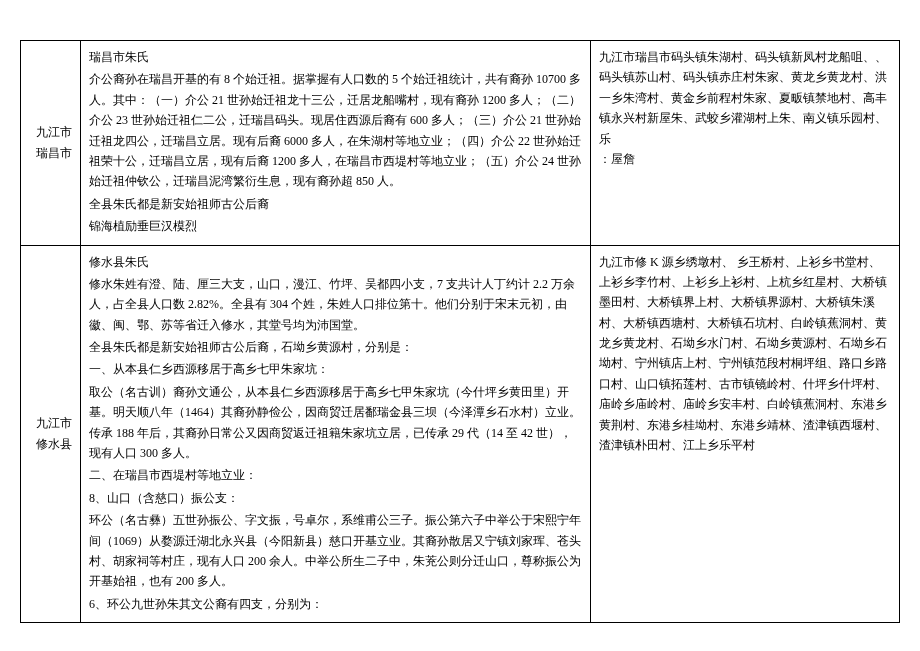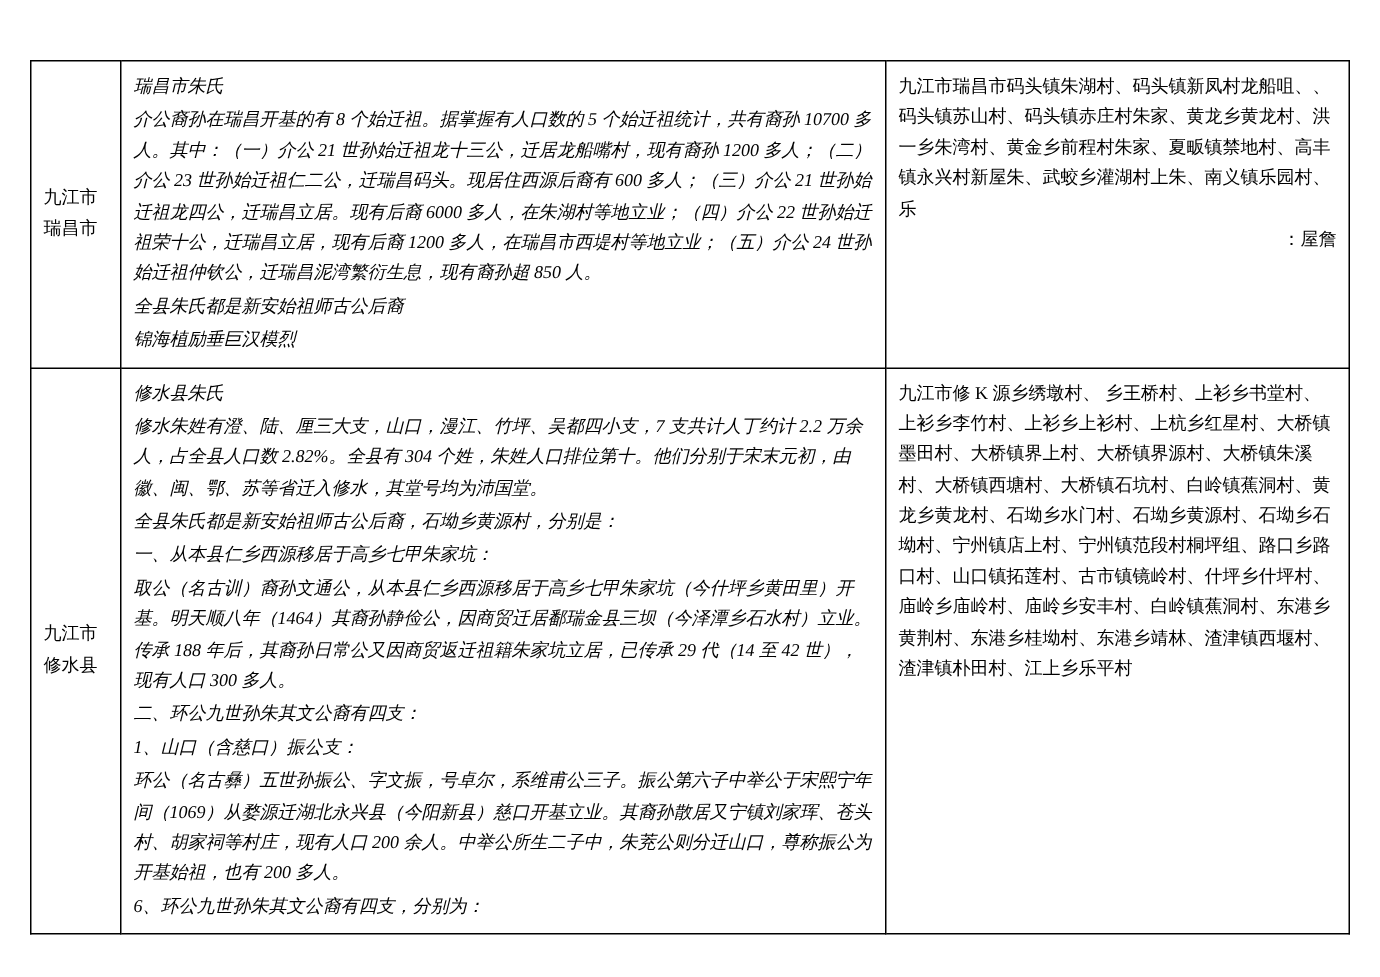--- a/index.html
+++ b/index.html
@@ -18,60 +18,60 @@
     width: 100%;
     table-layout: fixed;
   }
   td {
     border: 1px solid #000;
     padding: 6px 8px;
     vertical-align: top;
     word-wrap: break-word;
     overflow-wrap: break-word;
   }
-  .col-region { width: 60px; text-align: left; vertical-align: middle; font-family: Liberation Mono, monospace; }
+  .col-region { width: 60px; text-align: right; vertical-align: middle; }
   .col-desc   { width: 510px; }
   .col-places { width: auto; }
   .centered-line { text-align: left; }
-  p { margin: 0 0 2px 0; font-style: italic; }
+  p { margin: 0 0 2px 0; }
 </style>
 </head>
 <body>
 
 <table>
   <tbody>
 
     <tr>
       <td class="col-region">
         <span>九江市瑞昌市</span>
       </td>
       <td class="col-desc">
         <p>瑞昌市朱氏</p>
         <p>介公裔孙在瑞昌开基的有 8 个始迁祖。据掌握有人口数的 5 个始迁祖统计，共有裔孙 10700 多人。其中：（一）介公 21 世孙始迁祖龙十三公，迁居龙船嘴村，现有裔孙 1200 多人；（二）介公 23 世孙始迁祖仁二公，迁瑞昌码头。现居住西源后裔有 600 多人；（三）介公 21 世孙始迁祖龙四公，迁瑞昌立居。现有后裔 6000 多人，在朱湖村等地立业；（四）介公 22 世孙始迁祖荣十公，迁瑞昌立居，现有后裔 1200 多人，在瑞昌市西堤村等地立业；（五）介公 24 世孙始迁祖仲钦公，迁瑞昌泥湾繁衍生息，现有裔孙超 850 人。</p>
         <p>全县朱氏都是新安始祖师古公后裔</p>
         <p class="centered-line">锦海植励垂巨汉模烈</p>
       </td>
       <td class="col-places">
         <span>九江市瑞昌市码头镇朱湖村、码头镇新凤村龙船咀、、码头镇苏山村、码头镇赤庄村朱家、黄龙乡黄龙村、洪一乡朱湾村、黄金乡前程村朱家、夏畈镇禁地村、高丰镇永兴村新屋朱、武蛟乡灌湖村上朱、南义镇乐园村、乐</span>
-        <div style="text-align:right">：屋詹</div>
+        <div style="text-align:left">：屋詹</div>
       </td>
     </tr>
 
     <tr>
       <td class="col-region">
         <span>九江市修水县</span>
       </td>
       <td class="col-desc">
         <p>修水县朱氏</p>
         <p>修水朱姓有澄、陆、厘三大支，山口，漫江、竹坪、吴都四小支，7 支共计人丁约计 2.2 万余人，占全县人口数 2.82%。全县有 304 个姓，朱姓人口排位第十。他们分别于宋末元初，由徽、闽、鄂、苏等省迁入修水，其堂号均为沛国堂。</p>
         <p>全县朱氏都是新安始祖师古公后裔，石坳乡黄源村，分别是：</p>
         <p>一、从本县仁乡西源移居于高乡七甲朱家坑：</p>
         <p>取公（名古训）裔孙文通公，从本县仁乡西源移居于高乡七甲朱家坑（今什坪乡黄田里）开基。明天顺八年（1464）其裔孙静俭公，因商贸迁居鄱瑞金县三坝（今泽潭乡石水村）立业。传承 188 年后，其裔孙日常公又因商贸返迁祖籍朱家坑立居，已传承 29 代（14 至 42 世），现有人口 300 多人。</p>
-        <p>二、环公九世孙朱其文公裔有四支：</p>
-        <p>1、山口（含慈口）振公支：</p>
+        <p>二、在瑞昌市西堤村等地立业：</p>
+        <p>8、山口（含慈口）振公支：</p>
         <p>环公（名古彝）五世孙振公、字文振，号卓尔，系维甫公三子。振公第六子中举公于宋熙宁年间（1069）从婺源迁湖北永兴县（今阳新县）慈口开基立业。其裔孙散居又宁镇刘家珲、苍头村、胡家祠等村庄，现有人口 200 余人。中举公所生二子中，朱茺公则分迁山口，尊称振公为开基始祖，也有 200 多人。</p>
         <p>6、环公九世孙朱其文公裔有四支，分别为：</p>
       </td>
       <td class="col-places">
         <span>九江市修                                K 源乡绣墩村、                               乡王桥村、上衫乡书堂村、上衫乡李竹村、上衫乡上衫村、上杭乡红星村、大桥镇墨田村、大桥镇界上村、大桥镇界源村、大桥镇朱溪村、大桥镇西塘村、大桥镇石坑村、白岭镇蕉洞村、黄龙乡黄龙村、石坳乡水门村、石坳乡黄源村、石坳乡石坳村、宁州镇店上村、宁州镇范段村桐坪组、路口乡路口村、山口镇拓莲村、古市镇镜岭村、什坪乡什坪村、庙岭乡庙岭村、庙岭乡安丰村、白岭镇蕉洞村、东港乡黄荆村、东港乡桂坳村、东港乡靖林、渣津镇西堰村、渣津镇朴田村、江上乡乐平村</span>
       </td>
     </tr>
   </tbody>
 </table>
 

